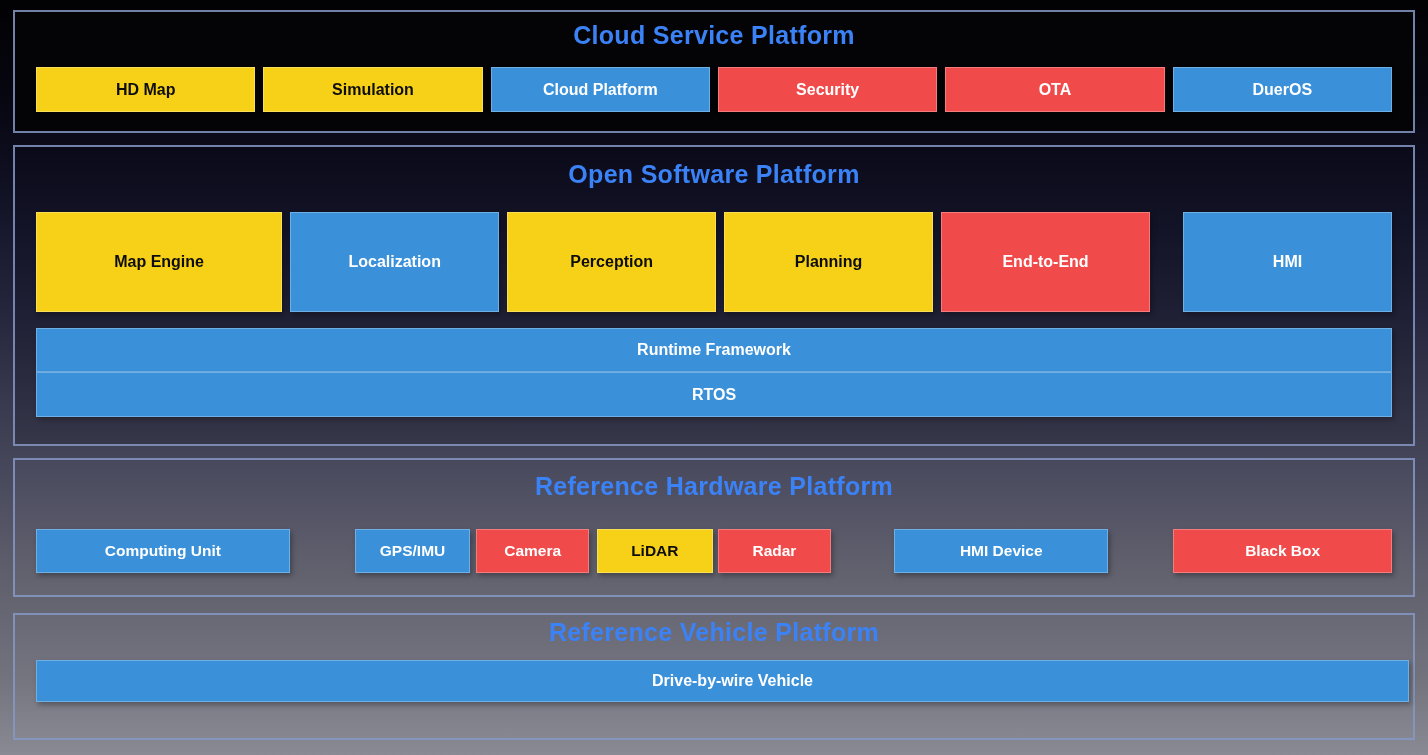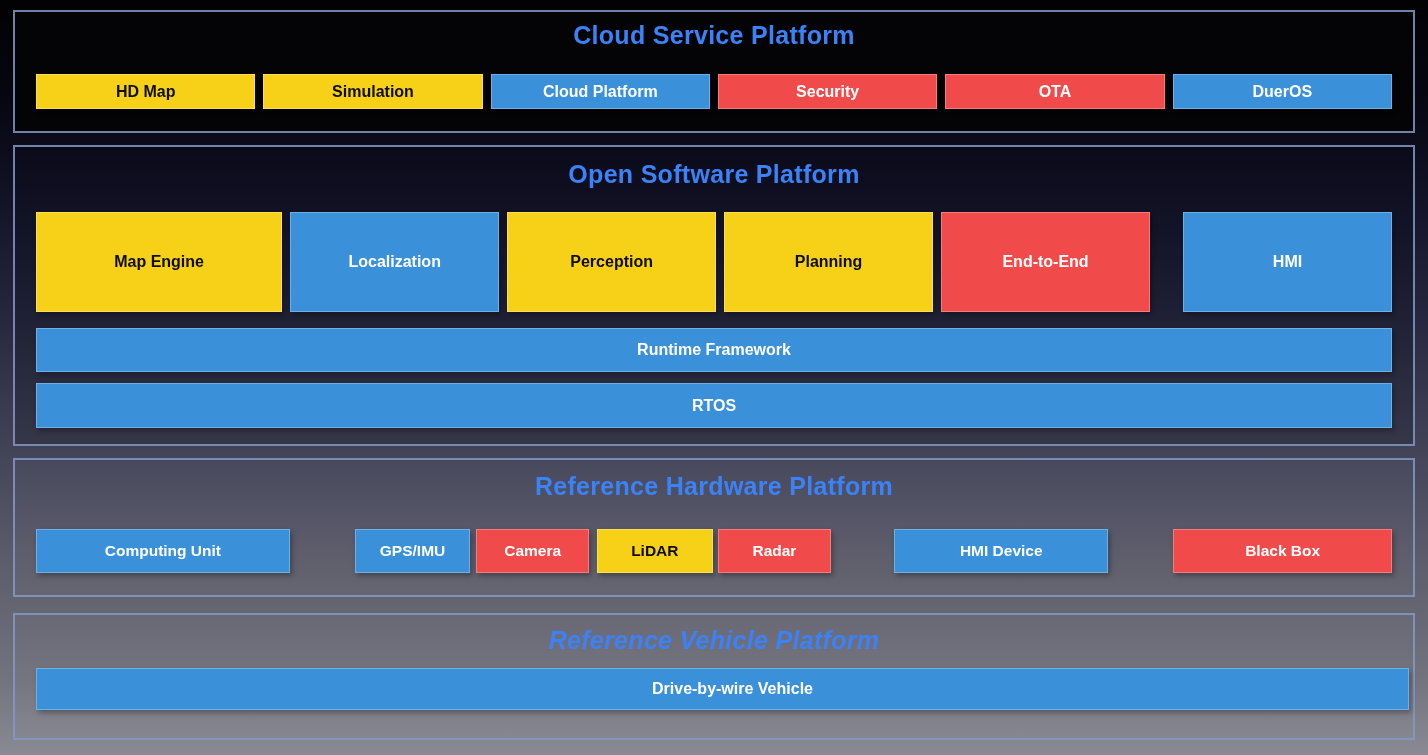--- a/index.html
+++ b/index.html
@@ -25,43 +25,43 @@
     text-align: center;
     color: #3b82f6;
     font-size: 25px;
     font-weight: bold;
     letter-spacing: 0.3px;
     line-height: 31px;
   }
   .section-cloud .section-title { margin-top: 8px; }
   .section-software .section-title { margin-top: 12px; }
   .section-hardware .section-title { margin-top: 11px; }
-  .section-vehicle .section-title { margin-top: 10px; font-style: italic; }
+  .section-vehicle .section-title { margin-top: 2px; }
 
   .box {
     display: flex;
     align-items: center;
     justify-content: center;
     font-weight: bold;
     font-size: 16px;
     text-align: center;
     border: 1px solid rgba(255,255,255,0.28);
     box-shadow: 2px 3px 5px rgba(0,0,0,0.30);
   }
   .box[data-color="yellow"] { background: #F7D117; color: #0d0d0d; }
   .box[data-color="blue"]   { background: #3A90D9; color: #ffffff; }
   .box[data-color="red"]    { background: #F04A4A; color: #ffffff; }
 
   
   .cloud-row {
     display: flex;
     gap: 8px;
     padding: 0 21px;
-    margin-top: 23px;
-    height: 35px;
+    margin-top: 16px;
+    height: 45px;
   }
   .cloud-row .box { flex: 1; }
 
   
   .sw-row {
     display: flex;
     gap: 8px;
     padding: 0 21px;
     margin-top: 22px;
     height: 100px;
@@ -69,21 +69,21 @@
   .sw-row .box { flex: 1; }
   .sw-row .box:nth-child(1) { flex: 1.18; }
   .sw-row .box:nth-child(6) { margin-left: 25px; }
   .sw-row .box:nth-child(7) { }
 
   .full-bar {
     margin: 0 21px;
     height: 44px;
   }
   .bar-runtime { margin-top: 16px; }
-  .bar-rtos { margin-top: 11px; height: 45px; text-align: right; }
+  .bar-rtos { height: 45px; text-align: right; }
 
   
   .hw-row {
     display: flex;
     padding: 0 21px;
     margin-top: 27px;
     height: 44px;
   }
   .hw-row .box { font-size: 15.5px; }
   .hw-box-1 { width: 268px; }

